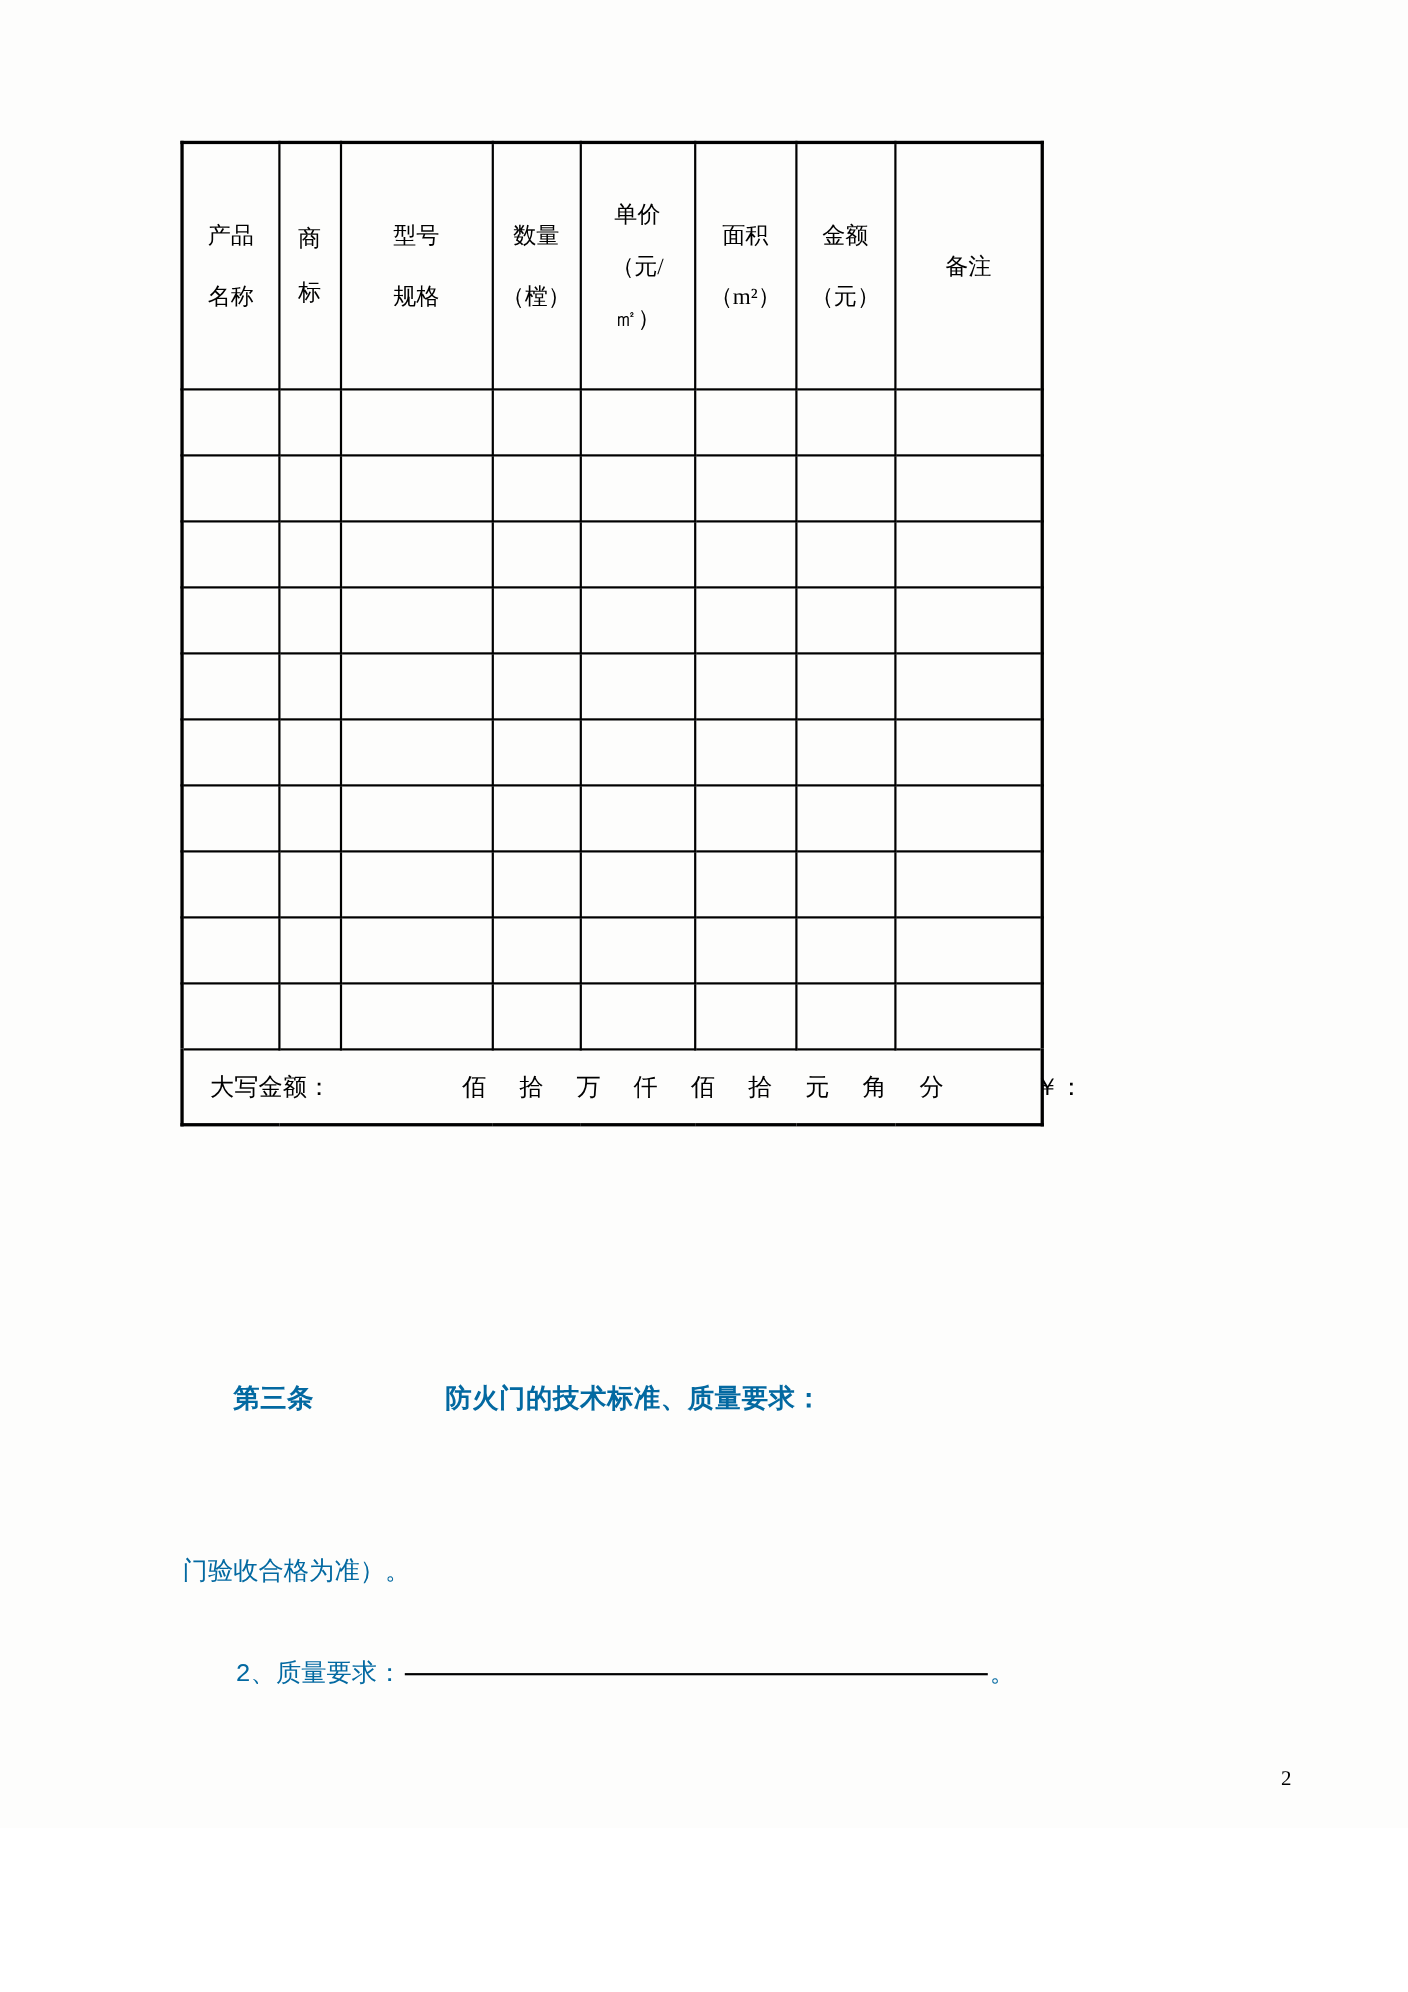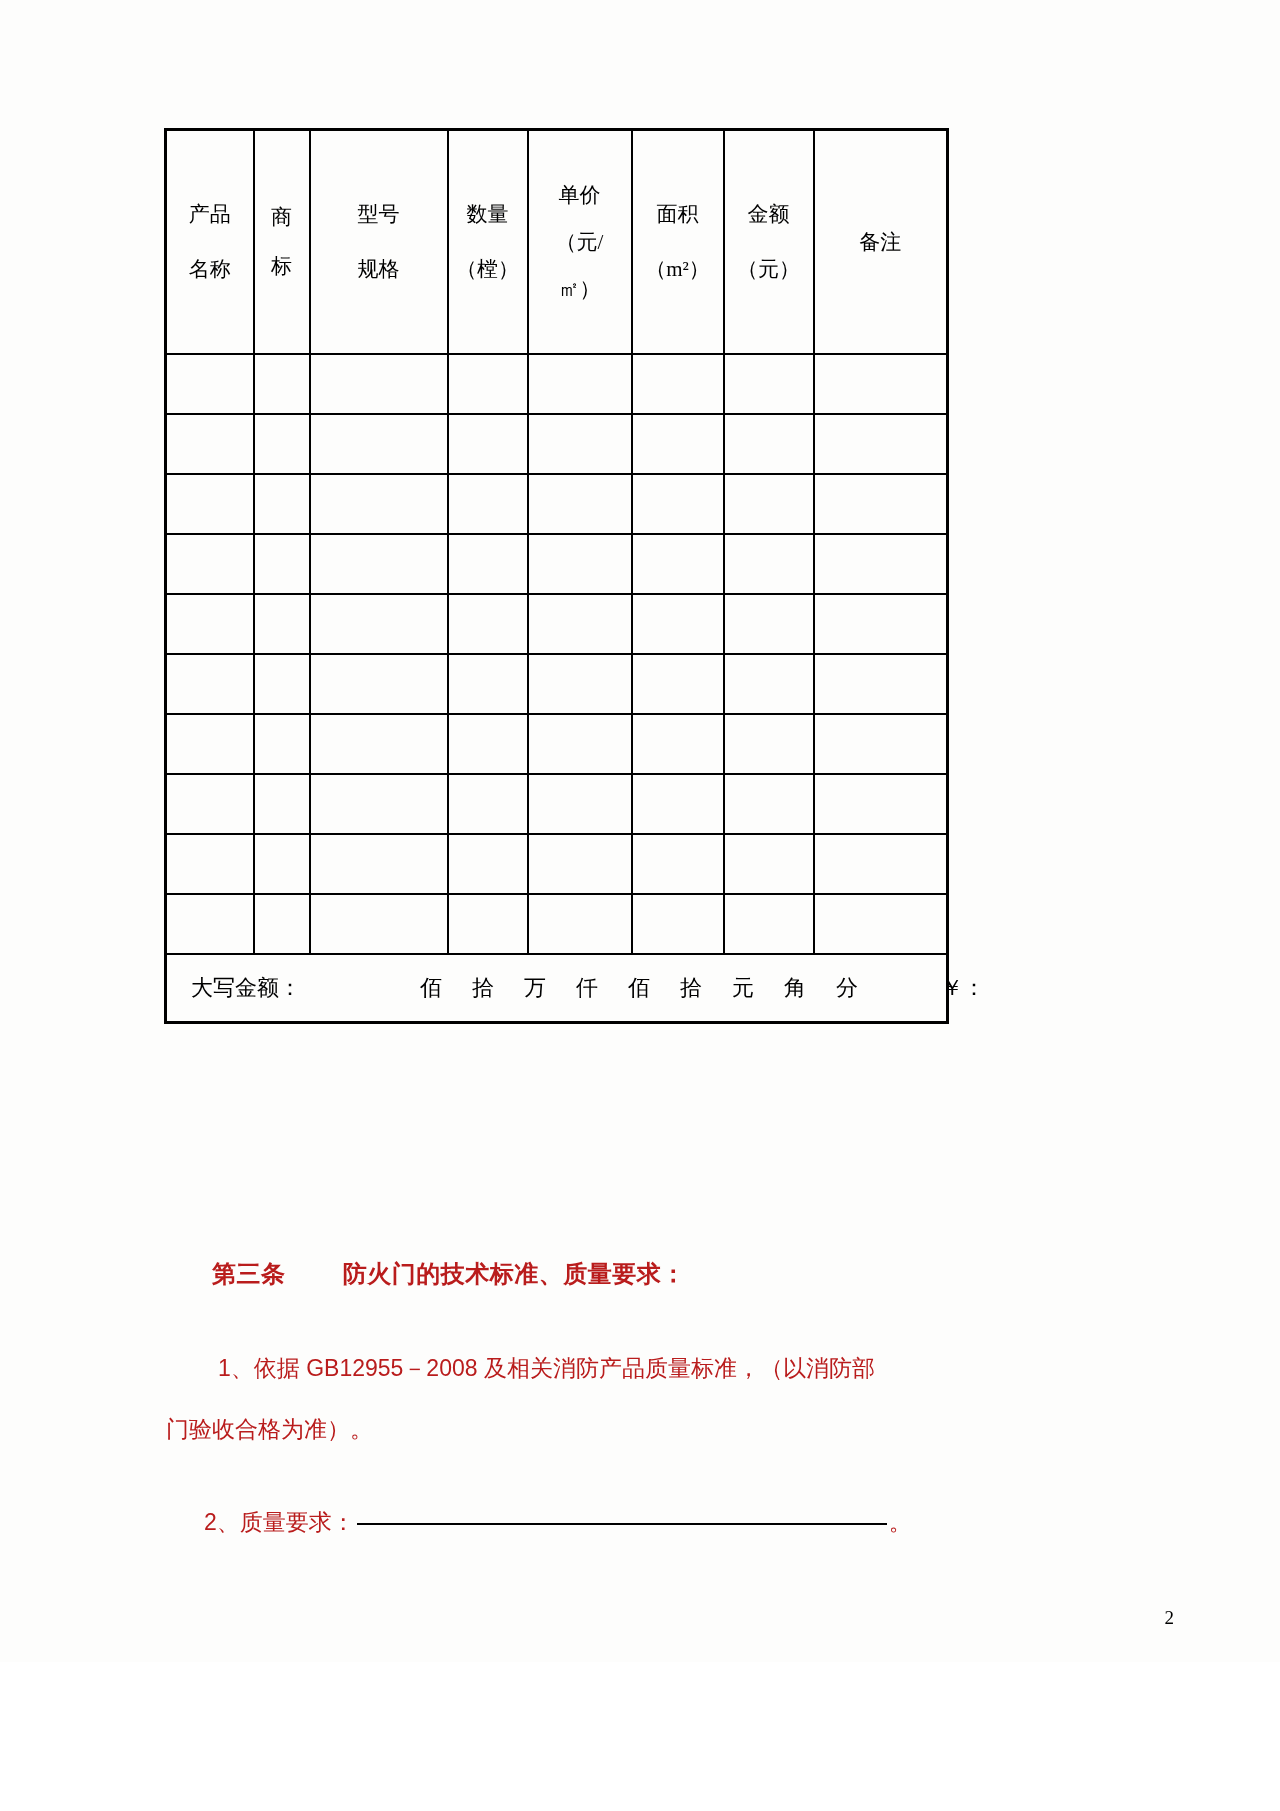--- a/index.html
+++ b/index.html
@@ -96,34 +96,34 @@
     white-space: pre;
   }
   .cap-label { letter-spacing: 0px; }
   .cap-units { margin-left: 16px; letter-spacing: 0px; }
   .cap-units span { display: inline-block; width: 52px; text-align: center; }
   .cap-yen { margin-left: 68px; }
 
   
   .para {
     position: absolute;
-    font-family: Liberation Sans, sans-serif;
+    font-family: Liberation Mono, monospace;
     font-size: 23px;
     line-height: 1.0;
-    color: #b91c1c;
+    color: #0369a1;
     white-space: pre;
   }
   .heading {
     font-weight: bold;
     letter-spacing: 0.5px;
   }
   .p-heading { left: 212px; top: 1262px; font-size: 24px; }
   .p-1       { left: 218px; top: 1357px; }
   .p-1b      { left: 166px; top: 1418px; }
-  .p-2       { left: 204px; top: 1511px; }
+  .p-2       { left: 214px; top: 1511px; }
 
   .blank-line {
     display: inline-block;
     width: 530px;
     border-bottom: 2.5px solid #000;
     height: 1px;
     vertical-align: 5px;
     margin: 0 2px;
   }
 
@@ -316,20 +316,19 @@
               <span class="cap-yen">￥：</span>
             </div>
           </td>
         </tr>
       </tbody>
     </table>
   </div>
 
   <div class="para heading p-heading">第三条        防火门的技术标准、质量要求：</div>
 
-  <div class="para p-1">1、依据 GB12955－2008 及相关消防产品质量标准，（以消防部</div>
   <div class="para p-1b">门验收合格为准）。</div>
 
   <div class="para p-2"><span>2、质量要求：</span><span class="blank-line"></span><span>。</span></div>
 
   <div class="page-number">2</div>
 
 </div>
 
 </body></html>

